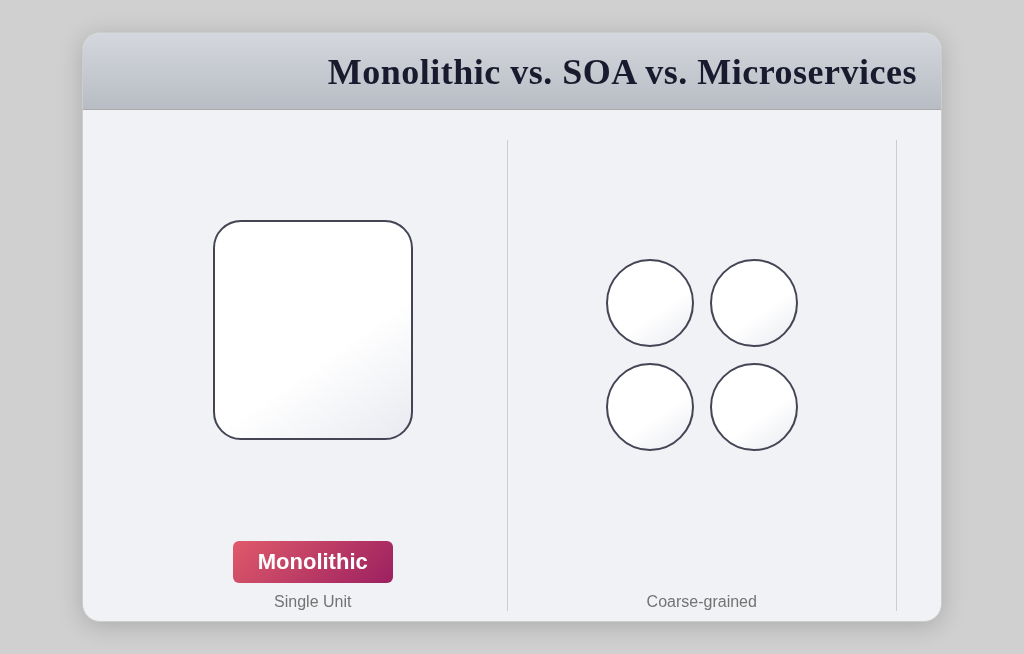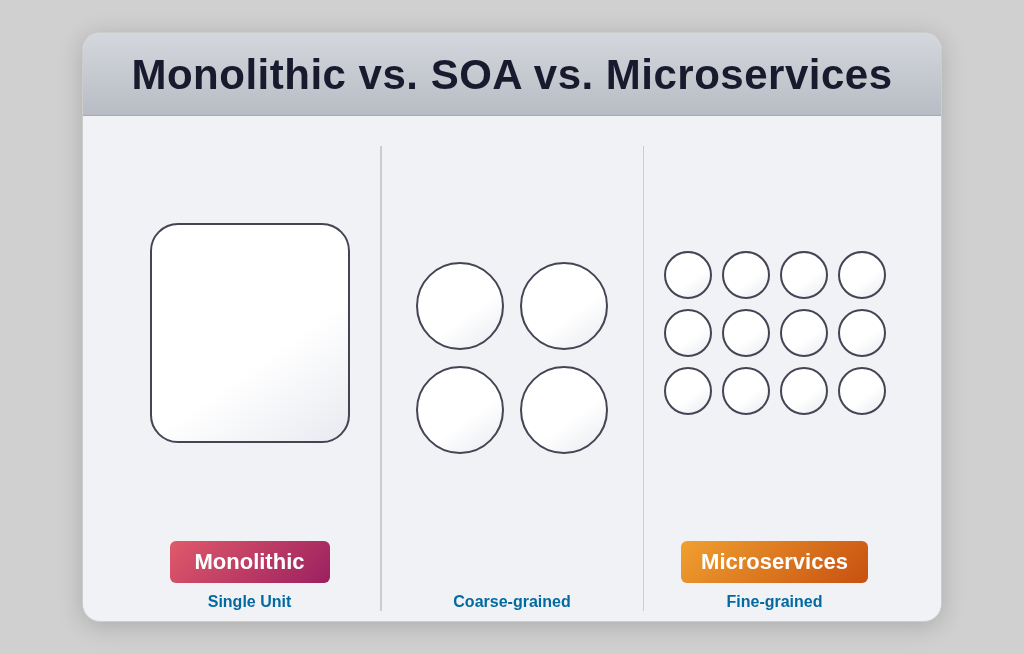--- a/index.html
+++ b/index.html
@@ -26,25 +26,26 @@
       border: 1.5px solid #ccc;
     }
 
     .header {
       background: linear-gradient(180deg, #d4d7dd 0%, #b8bcc4 100%);
       padding: 18px 24px 16px 24px;
       border-bottom: 1.5px solid #aaa;
     }
 
     .header-title {
-      font-size: 42px;
+      font-size: 36px;
       font-weight: 900;
       color: #1a1a2e;
-      text-align: center;
+      text-align: right;
       letter-spacing: 0.5px;
+      font-family: Liberation Serif, serif;
     }
 
     .main-content {
       display: flex;
       flex: 1;
       padding: 30px 40px 10px 40px;
       gap: 0;
     }
 
     .column {
@@ -133,22 +134,22 @@
     .badge.soa {
       background: linear-gradient(135deg, #1ab0e8 0%, #0051a0 100%);
     }
 
     .badge.microservices {
       background: linear-gradient(135deg, #f0a030 0%, #c85010 100%);
     }
 
     .sublabel {
       font-size: 16px;
-      font-weight: 700;
-      color: #0369a1;
+      font-weight: 400;
+      color: #737373;
       text-align: center;
       margin-top: 2px;
     }
 
     .divider {
       width: 1.5px;
       background: #ccc;
       align-self: stretch;
       margin: 0 4px;
     }
@@ -184,37 +185,15 @@
           <div class="circle"></div>
         </div>
       </div>
       <div class="label-area">
         <div class="sublabel">Coarse-grained</div>
       </div>
     </div>
 
     <div class="divider"></div>
 
-    <div class="column">
-      <div class="visual-area">
-        <div class="circles-grid micro">
-          <div class="circle"></div>
-          <div class="circle"></div>
-          <div class="circle"></div>
-          <div class="circle"></div>
-          <div class="circle"></div>
-          <div class="circle"></div>
-          <div class="circle"></div>
-          <div class="circle"></div>
-          <div class="circle"></div>
-          <div class="circle"></div>
-          <div class="circle"></div>
-          <div class="circle"></div>
-        </div>
-      </div>
-      <div class="label-area">
-        <div class="badge microservices">Microservices</div>
-        <div class="sublabel">Fine-grained</div>
-      </div>
-    </div>
 
   </div>
 </div>
 
 </body></html>

